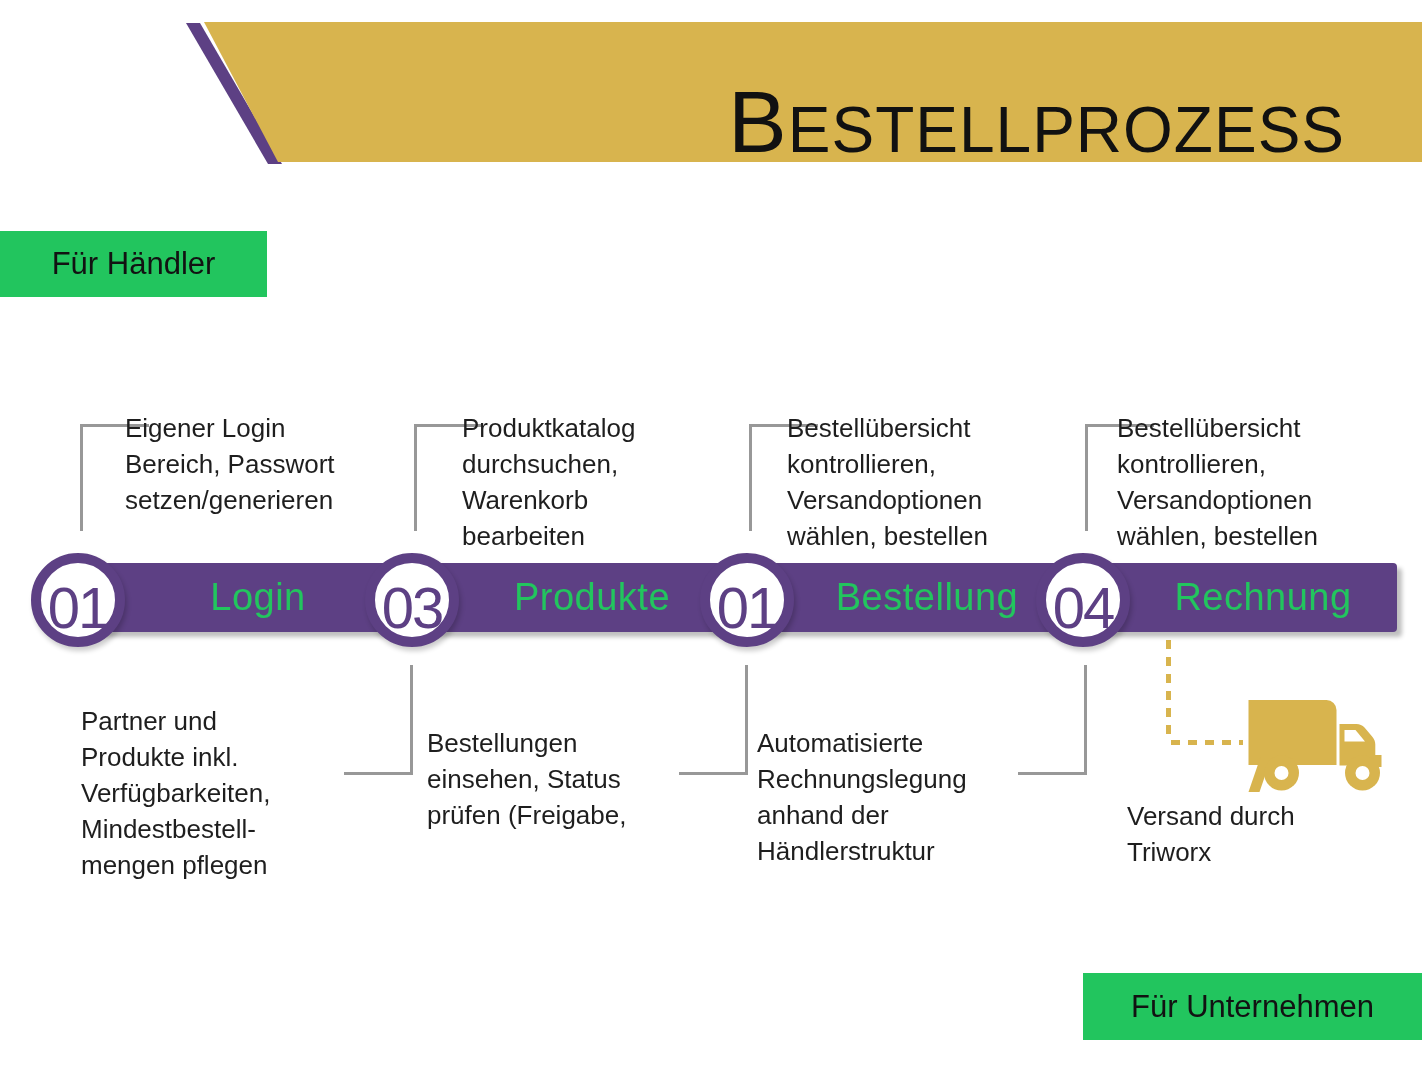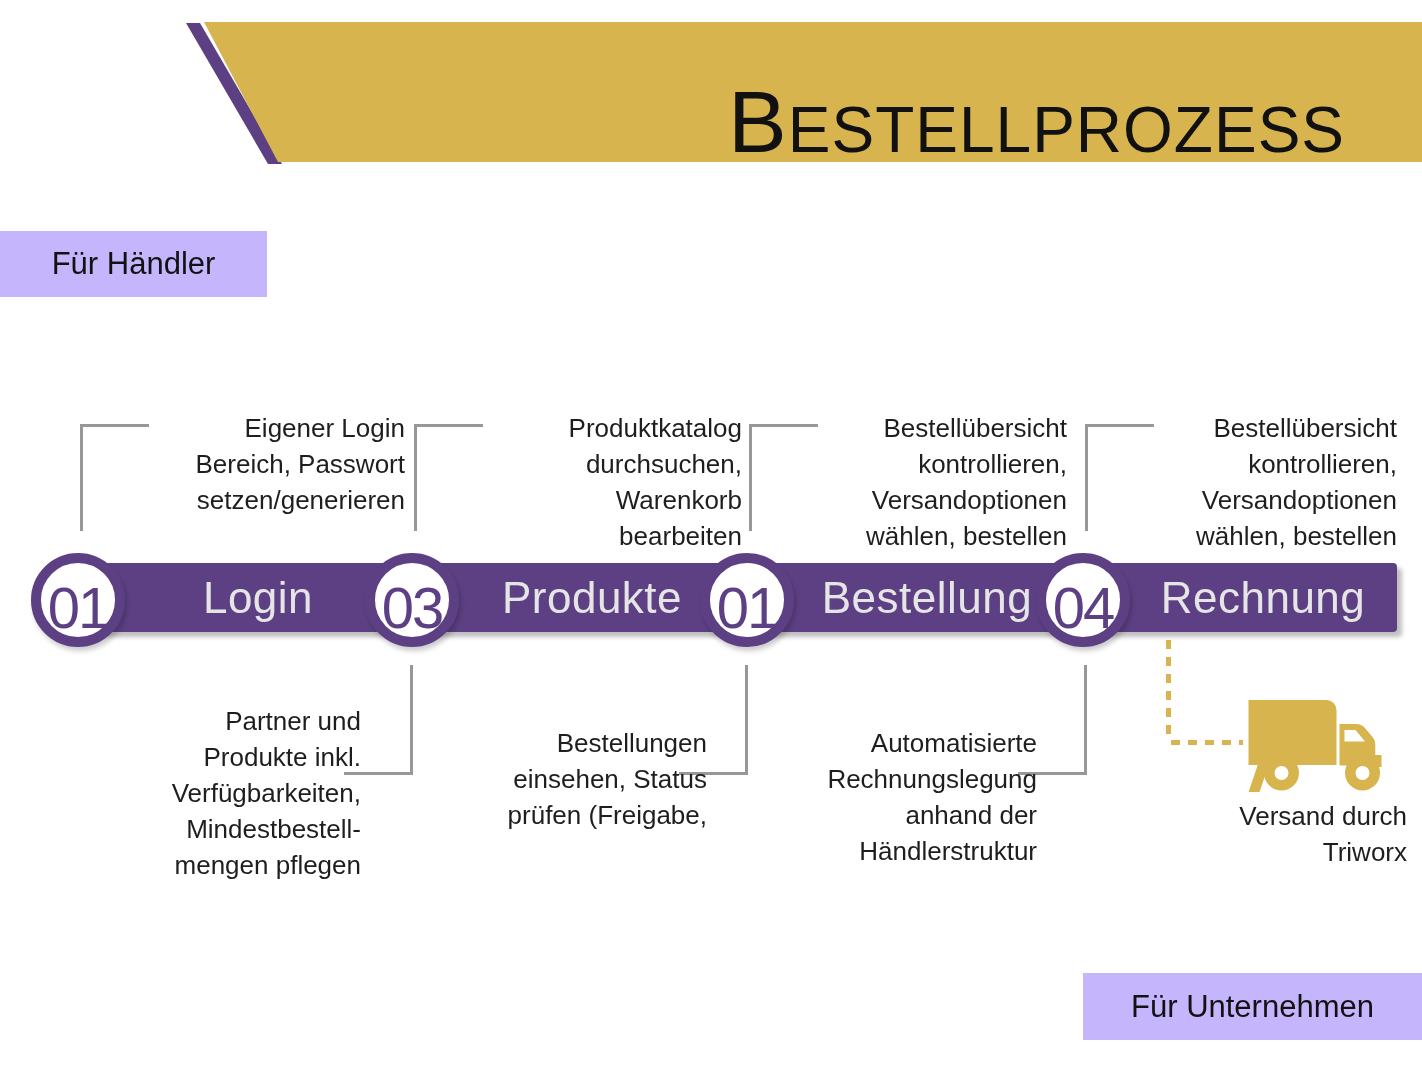--- a/index.html
+++ b/index.html
@@ -19,49 +19,49 @@
     clip-path:polygon(0 0, 14px 0, 96px 100%, 82px 100%);
   }
   .title{
     position:absolute;right:77px;top:56px;
     font-size:64px;font-weight:300;letter-spacing:1px;color:#111111;
     white-space:nowrap;line-height:1;
   }
   .title .initial{font-size:88px;}
   
   .badge{
-    position:absolute;background:#c4b5fd;color:#121212;
+    position:absolute;background:#22c55e;color:#121212;
     display:flex;align-items:center;justify-content:center;
     font-size:31px;
   }
   .badge.merchants{left:0;top:231px;width:267px;height:66px;}
   .badge.companies{left:1083px;top:933px;width:339px;height:67px;margin-top:40px;}
   
   .step-bar{
     position:absolute;top:563px;width:268px;height:69px;
     background:#5d4084;border-radius:4px;z-index:1;
     box-shadow:5px 5px 4px rgba(0,0,0,0.25);
     display:flex;align-items:center;justify-content:center;
     padding-left:46px;box-sizing:content-box;
   }
   .step-bar .bar-label{
-    color:#e5e5e5;font-size:44px;font-weight:300;letter-spacing:0.5px;
+    color:#22c55e;font-size:38px;font-weight:300;letter-spacing:0.5px;
   }
   .step-circle{
     position:absolute;top:553px;width:74px;height:74px;
     background:#ffffff;border:10px solid #5d4084;border-radius:50%;
     z-index:2;display:flex;align-items:flex-end;justify-content:center;
     box-shadow:2px 4px 5px rgba(0,0,0,0.2);
   }
   .step-circle .step-number{
     color:#5d4084;font-size:58px;letter-spacing:-2px;line-height:1;
   }
   
   .note{
-    position:absolute;width:280px;text-align:right;
+    position:absolute;width:280px;text-align:left;
     font-size:26px;line-height:36px;color:#1e1e1e;
   }
   
   .elbow-top{
     position:absolute;top:424px;width:66px;height:104px;
     border-top:3px solid #989898;border-left:3px solid #989898;
   }
   .elbow-bottom{
     position:absolute;top:665px;width:66px;height:107px;
     border-bottom:3px solid #989898;border-right:3px solid #989898;

